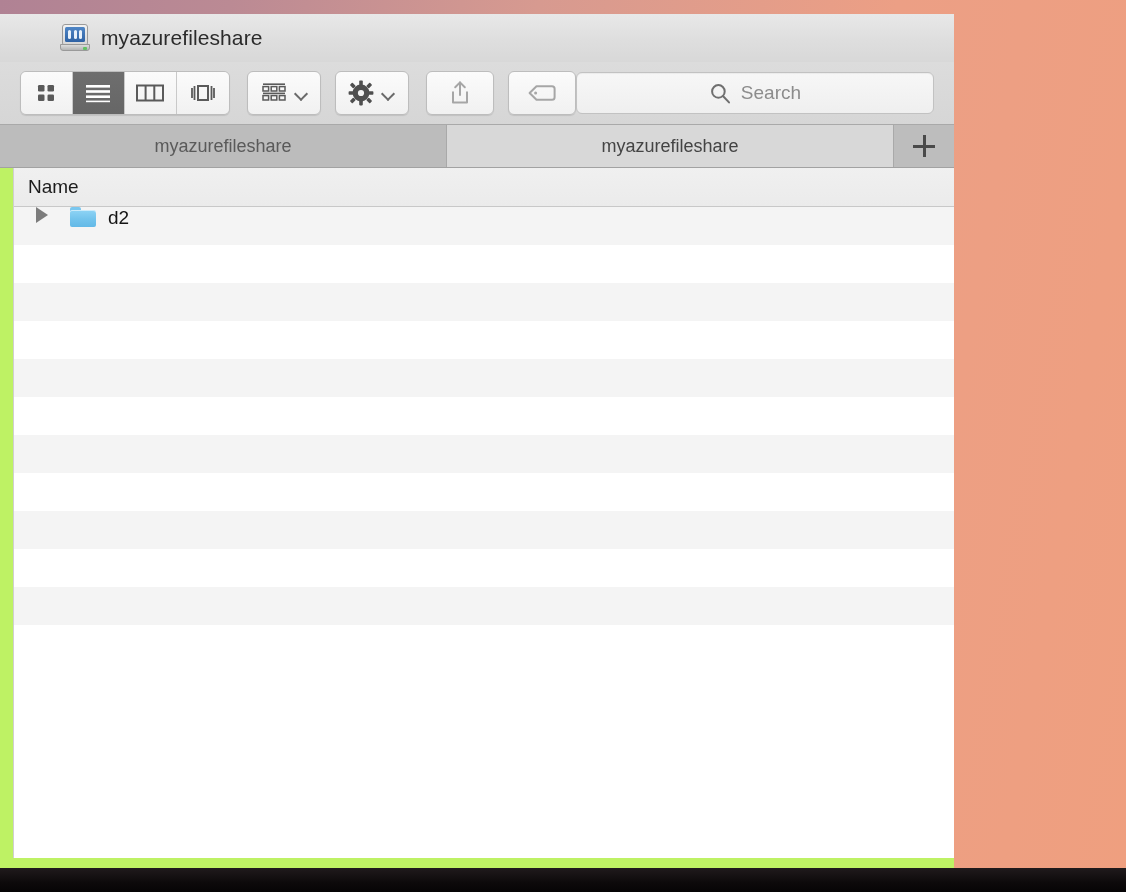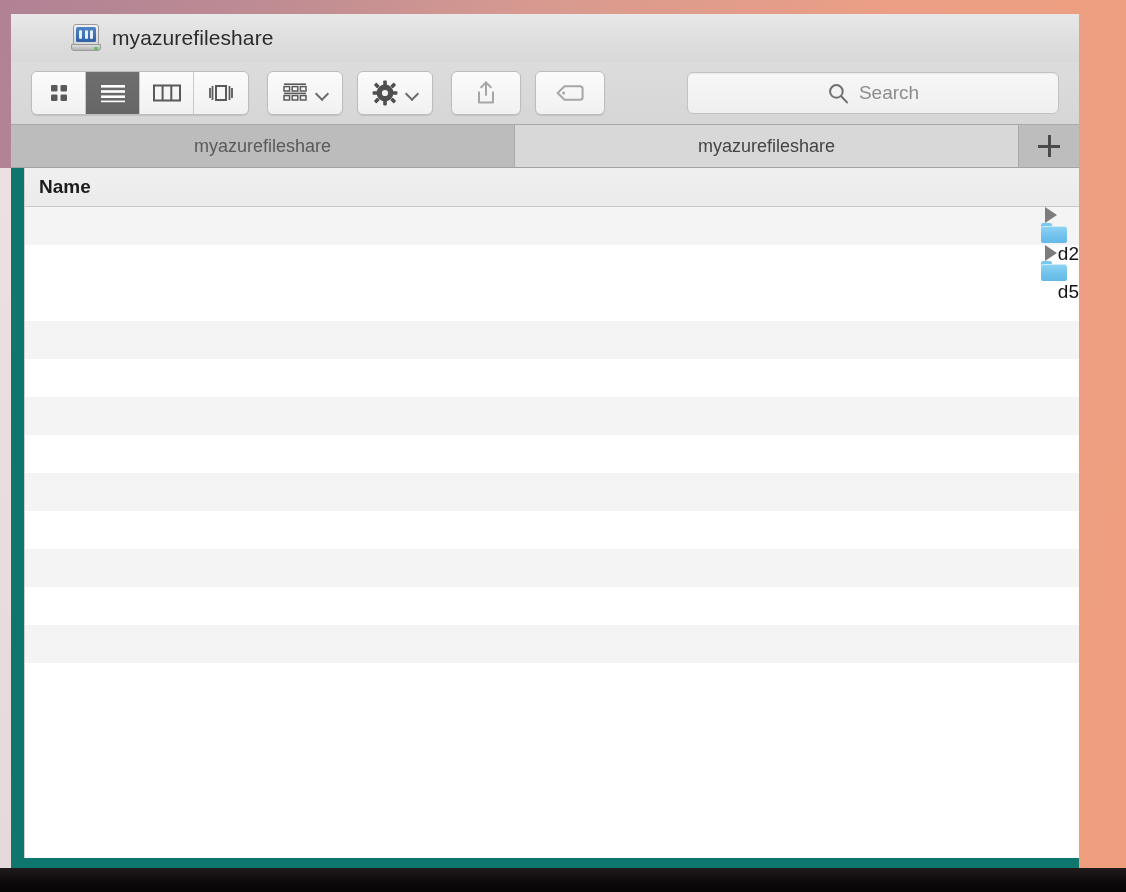--- a/index.html
+++ b/index.html
@@ -26,25 +26,25 @@
     left: 0;
     top: 168px;
     width: 13px;
     bottom: 24px;
     background: linear-gradient(180deg, #ece0e3 0%, #e9dde0 40%, #e6d9dc 100%);
   }
 
   
   #finder-window {
     position: absolute;
-    left: 11px;
+    left: 0;
     top: 14px;
-    width: 1068px;
+    width: 954px;
     height: 854px;
-    background: #0f766e;
+    background: #bef264;
   }
 
   
   .titlebar {
     height: 48px;
     background: linear-gradient(180deg, #e8e8e8 0%, #dedede 55%, #d8d8d8 100%);
     display: flex;
     align-items: center;
     justify-content: flex-start;
     padding-left: 60px;
@@ -201,31 +201,30 @@
   .col-header {
     height: 39px;
     background: linear-gradient(180deg, #f0f0f0 0%, #ebebeb 100%);
     border-bottom: 1px solid #c8c8c8;
     display: flex;
     align-items: center;
     padding-left: 14px;
   }
   .col-header-label {
     font-size: 19px;
-    font-weight: bold;
+    font-weight: normal;
     color: #1c1c1c;
   }
   .rows { position: relative; }
   .row {
     height: 38px;
     display: flex;
-    align-items: flex-end;
+    align-items: flex-start;
     padding-left: 22px;
     gap: 0;
-    flex-direction: column;
   }
   .row.odd  { background: #f4f4f4; }
   .row.even { background: #ffffff; }
 
   .tri {
     width: 0; height: 0;
     border-left: 12px solid #7c7c7c;
     border-top: 8px solid transparent;
     border-bottom: 8px solid transparent;
     margin-right: 22px;
@@ -439,28 +438,20 @@
         <span class="tri"></span>
         <span class="folder">
             <span class="tab-lip"></span>
             <span class="body"></span>
           </span>
         <span class="fname">d2</span>
       </div>
 
 
 
-      <div class="row even">
-        <span class="tri"></span>
-        <span class="folder">
-            <span class="tab-lip"></span>
-            <span class="body"></span>
-          </span>
-        <span class="fname">d5</span>
-      </div>
 
 
 
 
       <div class="row even"></div>
       <div class="row odd"></div>
       <div class="row even"></div>
       <div class="row odd"></div>
       <div class="row even"></div>
       <div class="row odd"></div>

